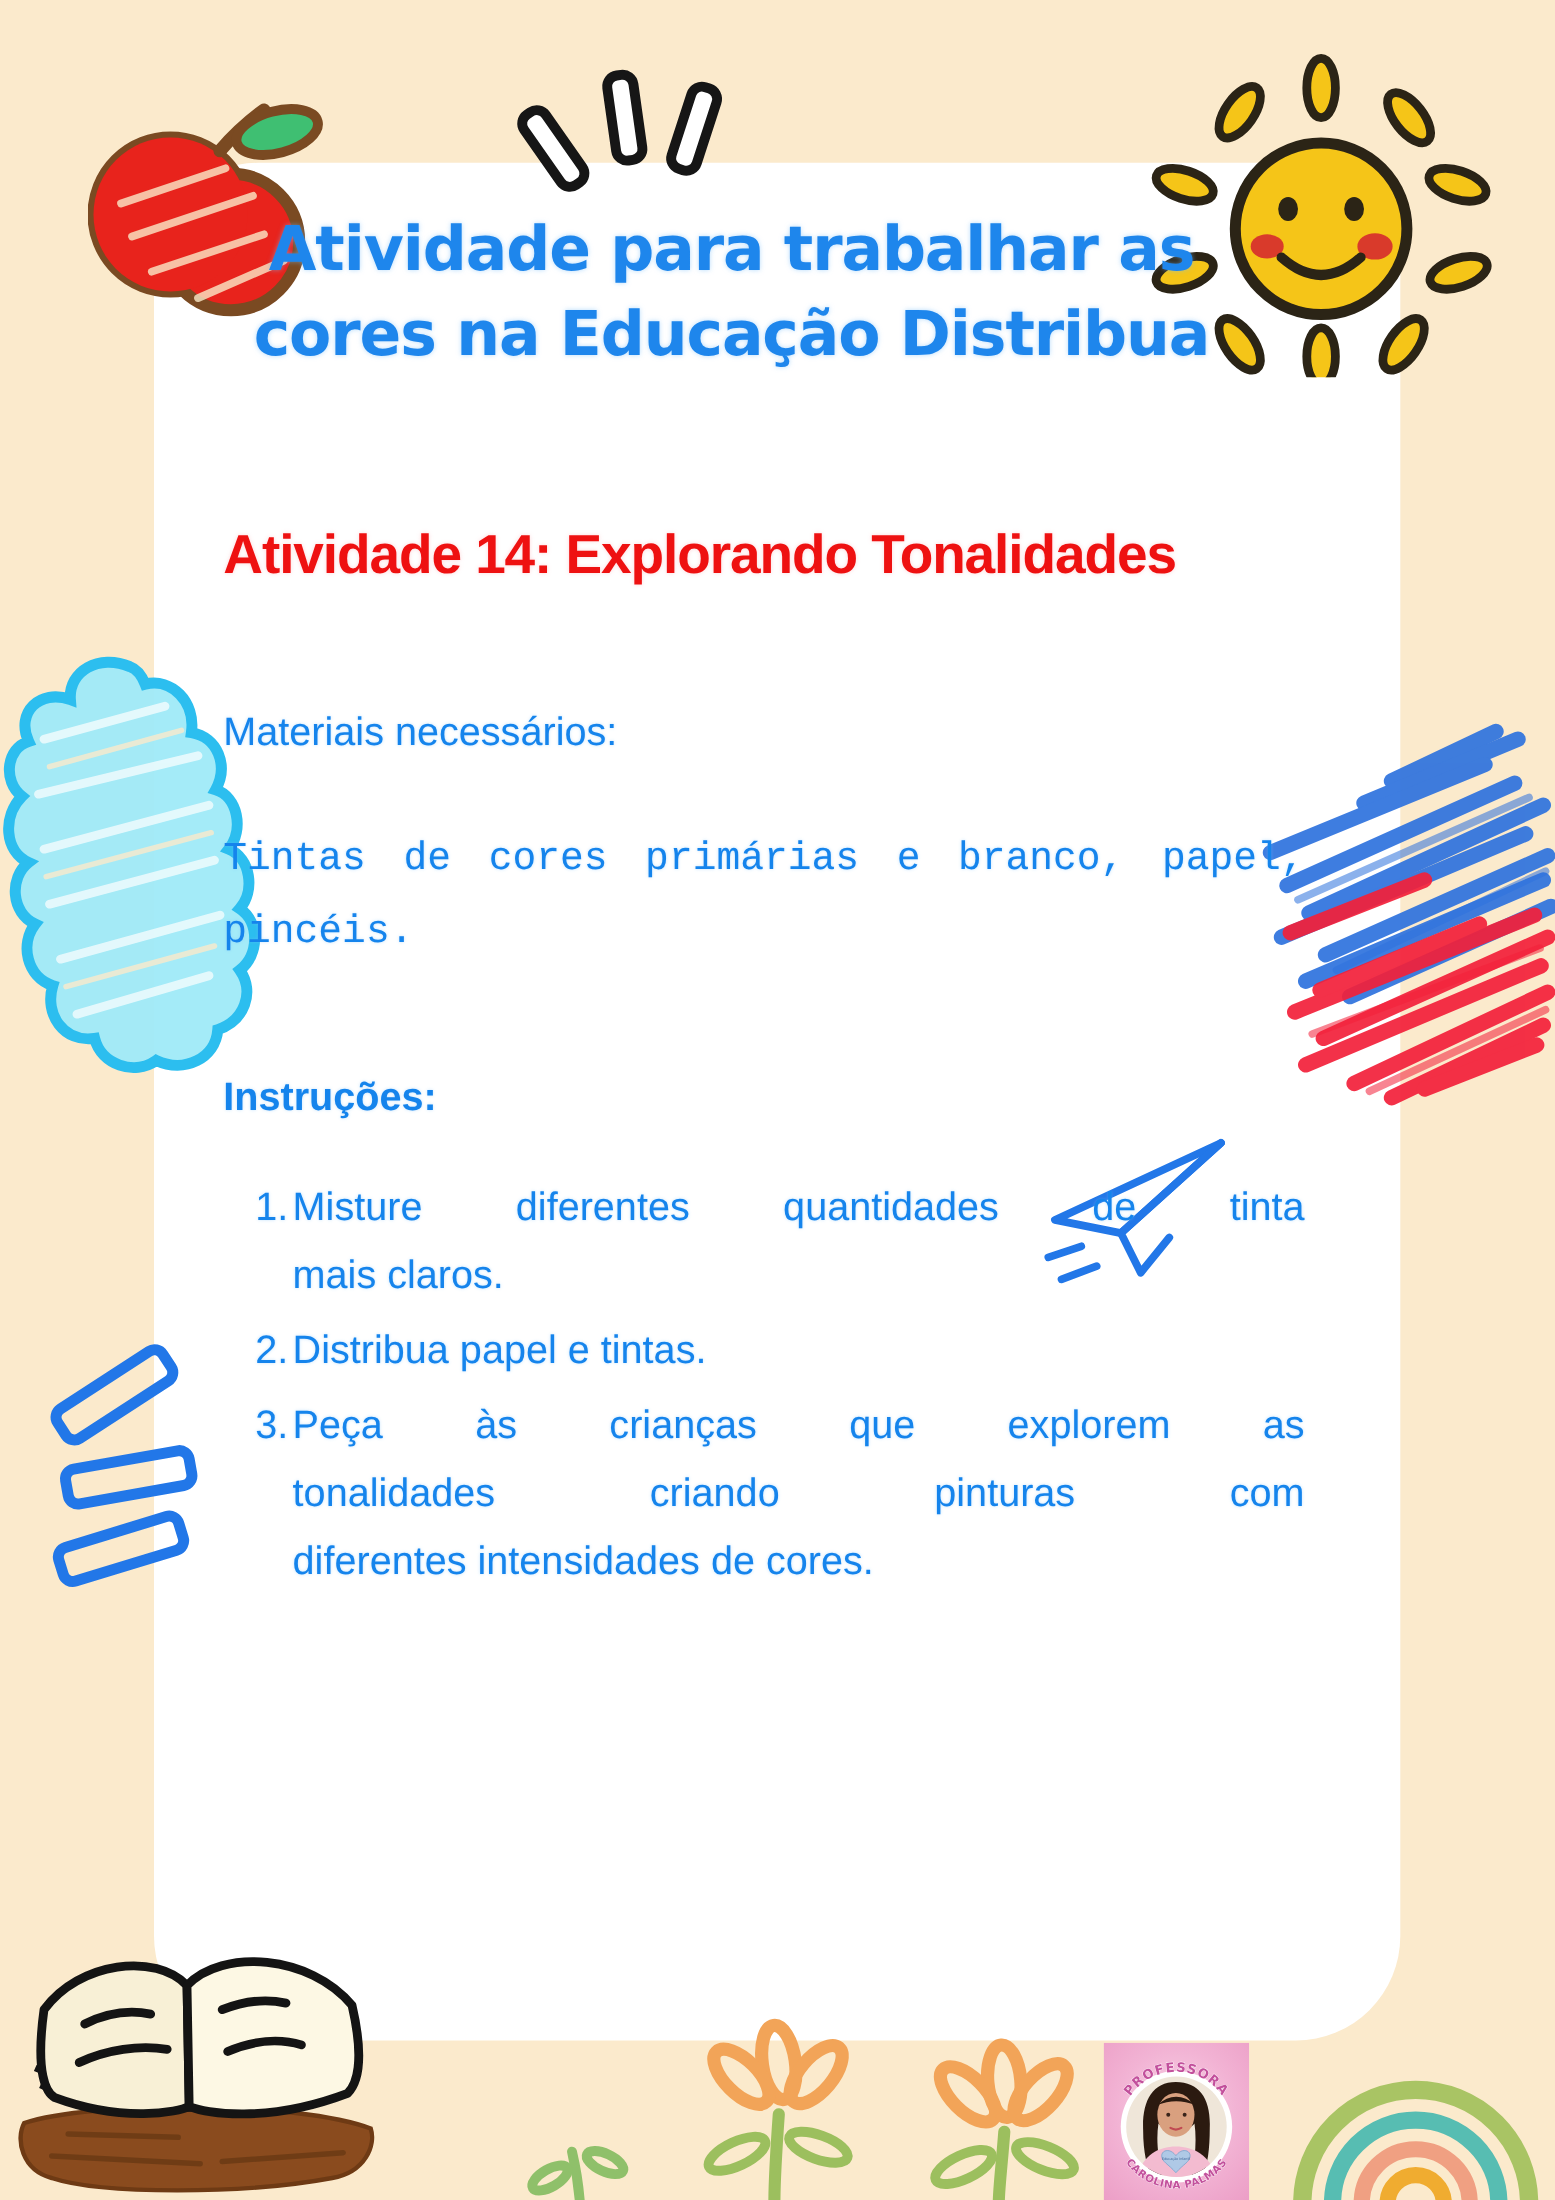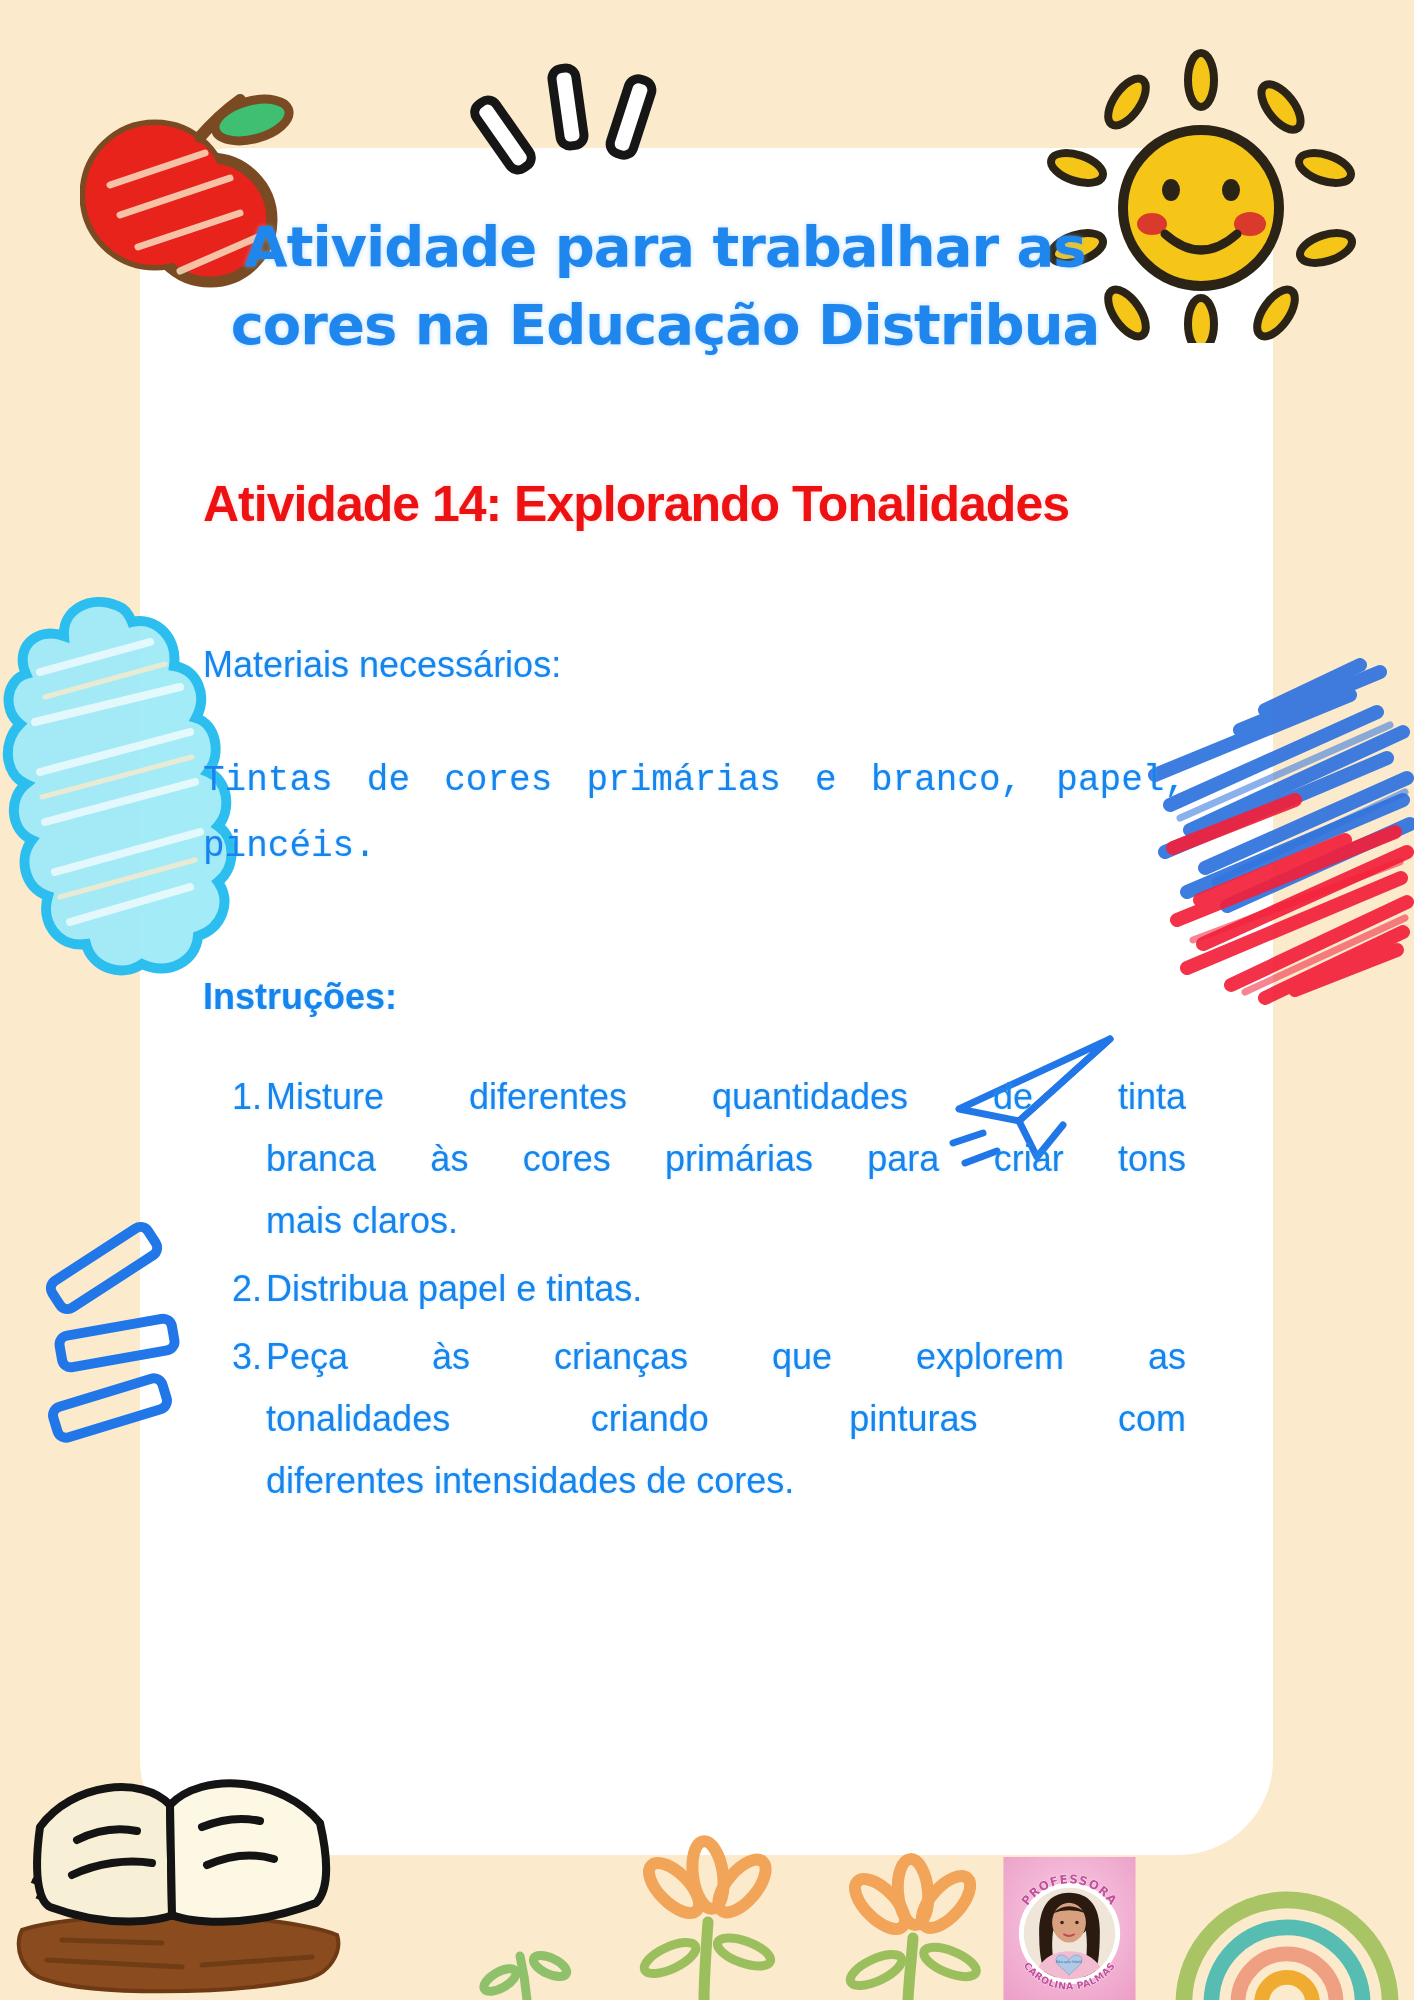--- a/index.html
+++ b/index.html
@@ -14,21 +14,21 @@
     position:absolute;
     left:140px;top:148px;
     width:1133px;height:1707px;
     background:#FFFFFF;
     border-radius:95px;
     z-index:1;
   }
   .deco{position:absolute;z-index:2;}
   .textlayer{position:absolute;z-index:3;}
   .page-title{
-    left:140px;top:208px;width:1050px;
+    left:140px;top:188px;width:1050px;
     text-align:center;
     font-family:"DejaVu Sans", sans-serif;
     font-weight:bold;
     font-size:56px;line-height:78px;
     letter-spacing:-1px;
     color:#1E86EC;
     text-shadow:0 0 5px rgba(120,190,250,.55);
   }
   .activity-heading{
     left:203px;top:476px;width:983px;
@@ -283,21 +283,20 @@
     <div class="line">pincéis.</div>
   </div>
 
   <div class="textlayer bodytext instructions-heading">Instruções:</div>
 
   <div class="textlayer bodytext instr-list">
     <div class="item">
       <div class="num">1.</div>
       <div class="lines">
         <div class="line stretch">Misture diferentes quantidades de tinta</div>
-        <div class="line stretch">branca às cores primárias para criar tons</div>
         <div class="line">mais claros.</div>
       </div>
     </div>
     <div class="item">
       <div class="num">2.</div>
       <div class="lines">
         <div class="line">Distribua papel e tintas.</div>
       </div>
     </div>
     <div class="item">

